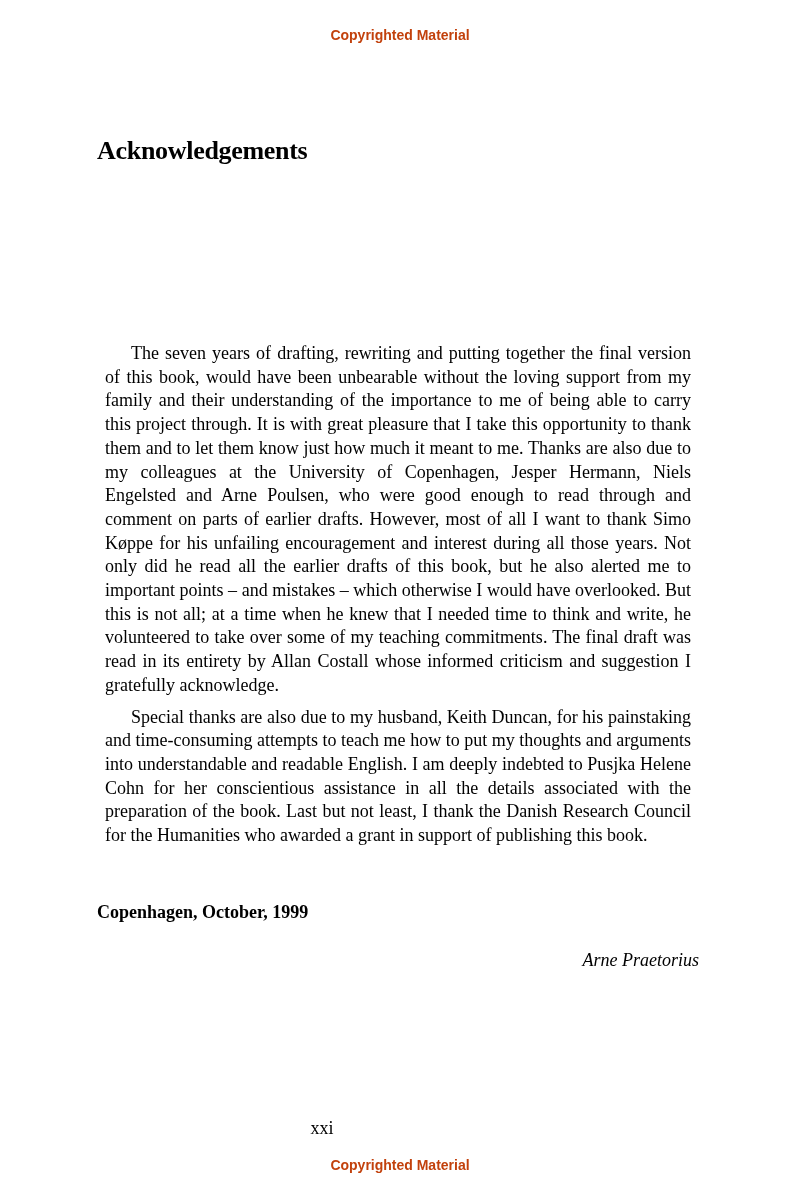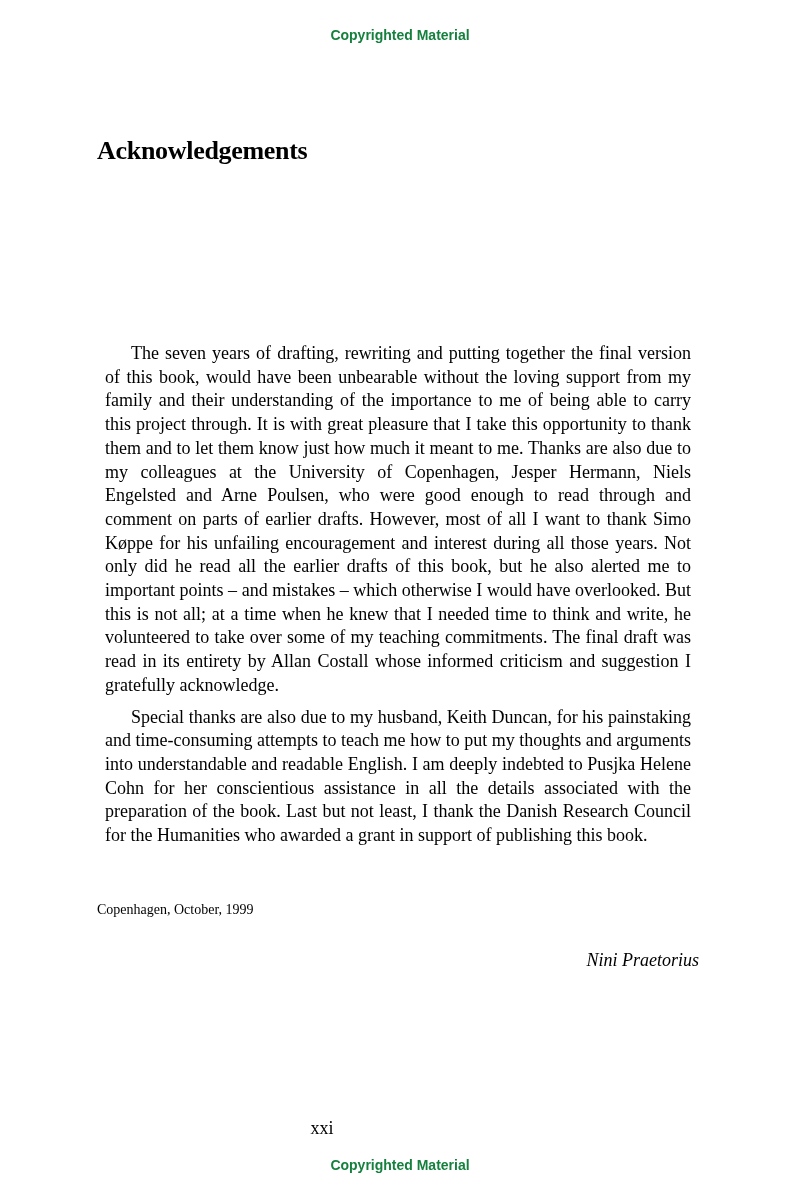--- a/index.html
+++ b/index.html
@@ -16,21 +16,21 @@
       color: #000;
     }
     .watermark {
       position: absolute;
       left: 0;
       width: 800px;
       text-align: center;
       font-family: "Liberation Sans", sans-serif;
       font-weight: bold;
       font-size: 14px;
-      color: #15803d;
+      color: #c2410c;
     }
     .watermark.top { top: 27px; }
     .watermark.bottom { top: 1157px; }
     .heading {
       position: absolute;
       left: 97px;
       top: 136px;
       font-family: "Liberation Serif", serif;
       font-weight: bold;
       font-size: 26px;
@@ -48,21 +48,22 @@
     }
     .body-text p {
       margin: 8px;
       text-indent: 26px;
       text-align: justify;
     }
     .place-date {
       position: absolute;
       left: 97px;
       top: 902px;
-      font-size: 14px;
+      font-size: 18px;
+      font-weight: bold;
     }
     .signature {
       position: absolute;
       right: 101px;
       top: 950px;
       font-size: 18px;
       font-style: italic;
     }
     .page-number {
       position: absolute;
@@ -80,17 +81,17 @@
 
 <h1 class="heading">Acknowledgements</h1>
 
 <div class="body-text">
   <p>The seven years of drafting, rewriting and putting together the final version of this book, would have been unbearable without the loving support from my family and their understanding of the importance to me of being able to carry this project through. It is with great pleasure that I take this opportunity to thank them and to let them know just how much it meant to me. Thanks are also due to my colleagues at the University of Copenhagen, Jesper Hermann, Niels Engelsted and Arne Poulsen, who were good enough to read through and comment on parts of earlier drafts. However, most of all I want to thank Simo Køppe for his unfailing encouragement and interest during all those years. Not only did he read all the earlier drafts of this book, but he also alerted me to important points – and mistakes – which otherwise I would have overlooked. But this is not all; at a time when he knew that I needed time to think and write, he volunteered to take over some of my teaching commitments. The final draft was read in its entirety by Allan Costall whose informed criticism and suggestion I gratefully acknowledge.</p>
   <p>Special thanks are also due to my husband, Keith Duncan, for his painstaking and time-consuming attempts to teach me how to put my thoughts and arguments into understandable and readable English. I am deeply indebted to Pusjka Helene Cohn for her conscientious assistance in all the details associated with the preparation of the book.  Last but not least, I thank the Danish Research Council for the Humanities who awarded a grant in support of publishing this book.</p>
 </div>
 
 <div class="place-date">Copenhagen, October, 1999</div>
 
-<div class="signature">Nini Praetorius</div>
+<div class="signature">Arne Praetorius</div>
 
 <div class="page-number">xxi</div>
 
 <div class="watermark bottom">Copyrighted Material</div>
 
 </body></html>

